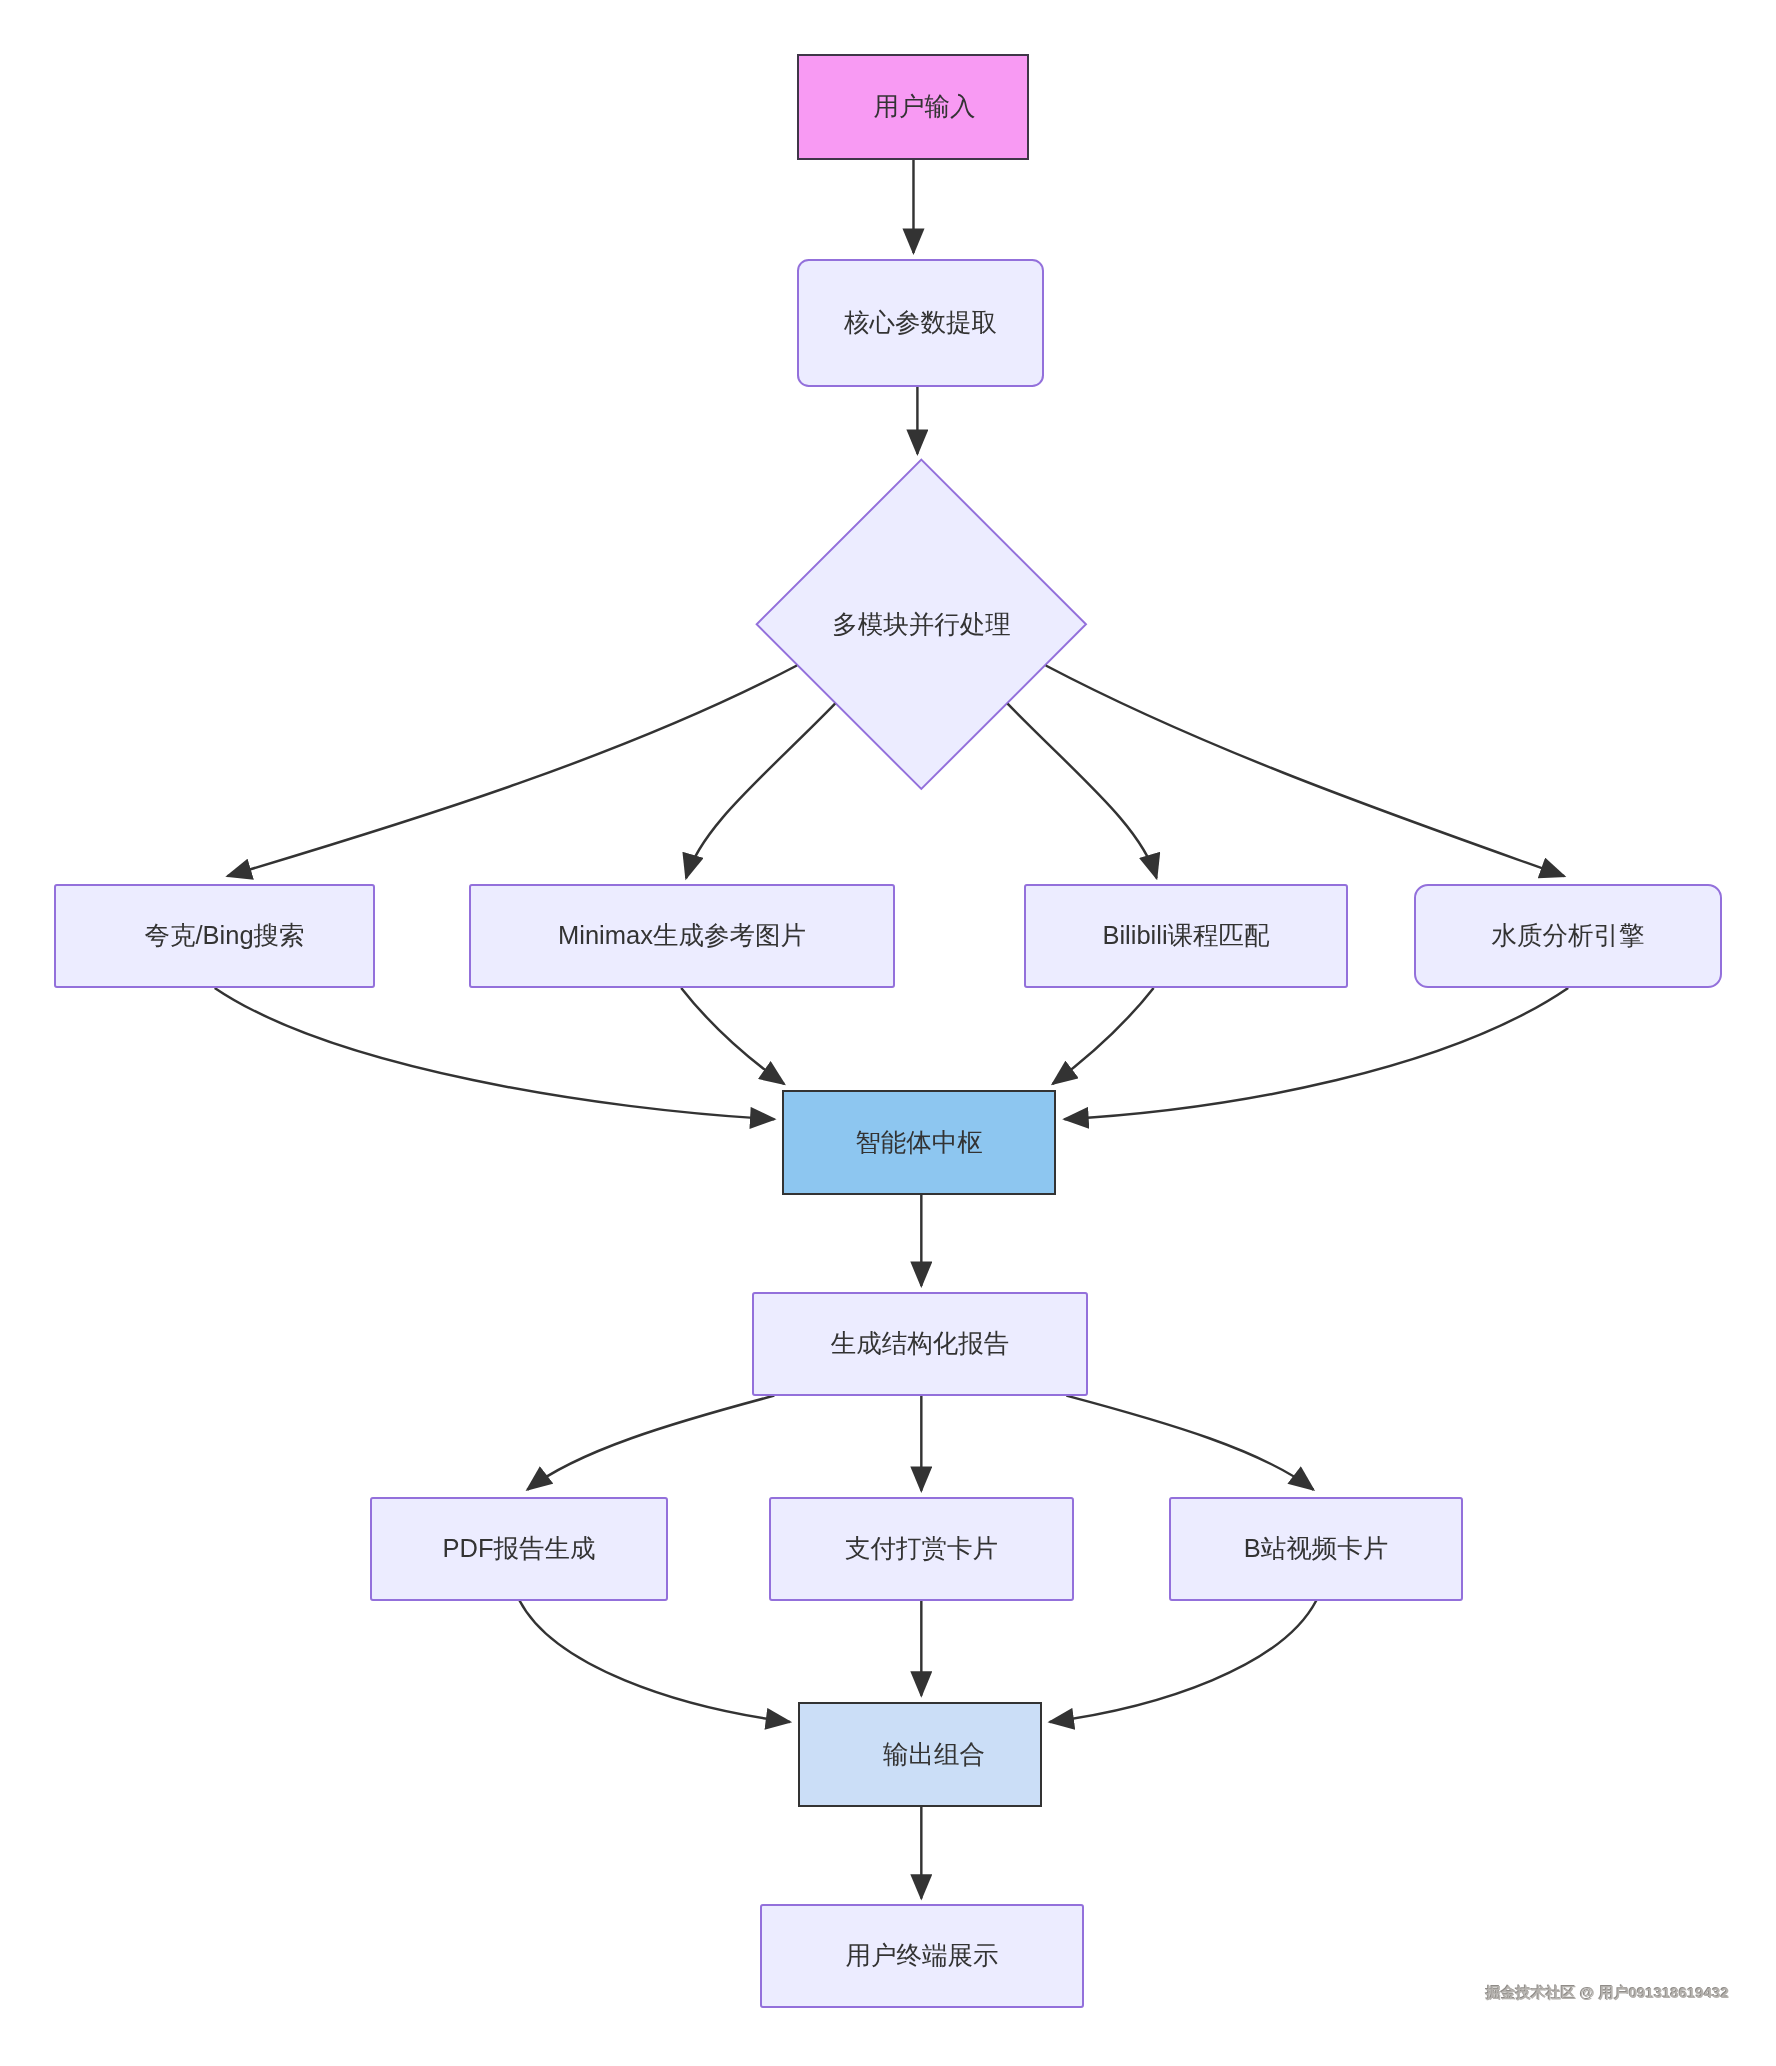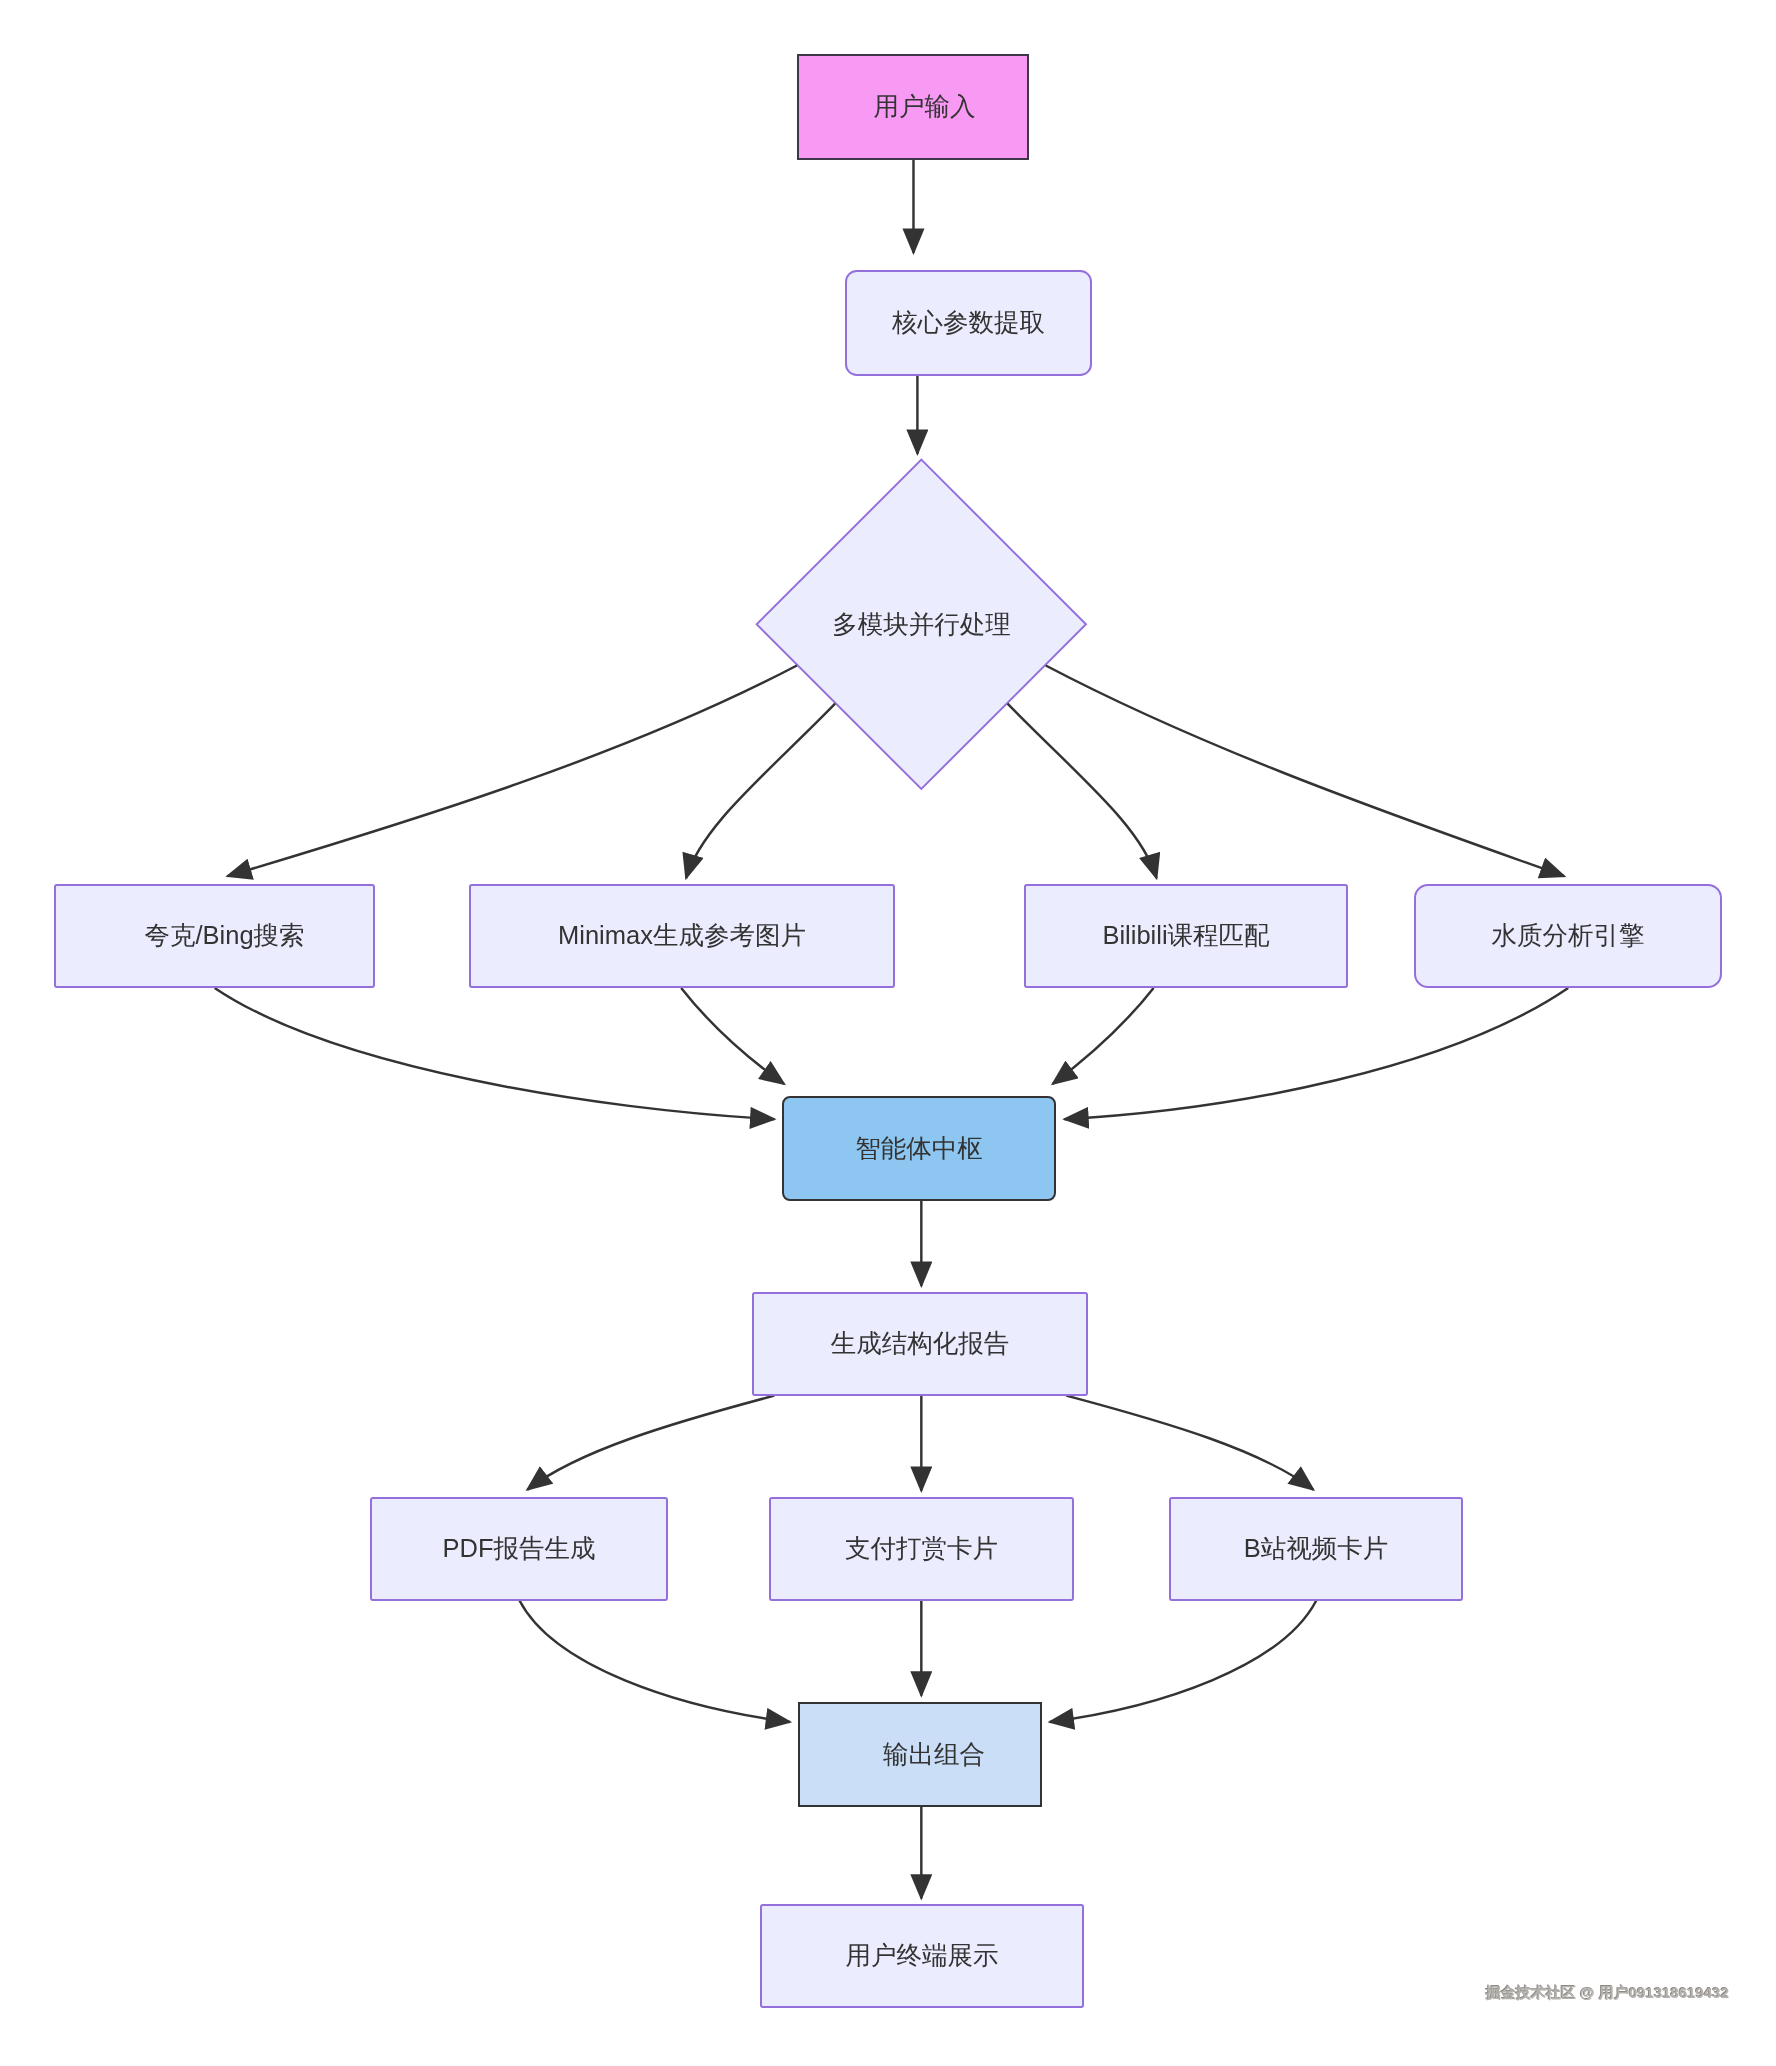--- a/index.html
+++ b/index.html
@@ -35,22 +35,21 @@
   }
   .rounded { border-radius: 11.8px; }
   .pink {
     background: #f89af3;
     border: 2px solid #3f3648;
     border-radius: 0;
   }
   .blue {
     background: #8dc6f0;
     border: 2px solid #333333;
-    border-radius: 8px;
-    margin-top: 6px;
+    border-radius: 0;
   }
   .lightblue {
     background: #cbdef7;
     border: 2px solid #333333;
     border-radius: 0;
     padding-left: 28px;
   }
   .diamond-label {
     position: absolute;
     background: transparent;
@@ -99,21 +98,21 @@
       <path marker-end="url(#ah)" d="M 1088 1424 C 1193 1452, 1288 1480, 1340 1520"></path>
       <path marker-end="url(#ah)" d="M 530 1633 C 565 1700, 690 1742, 806 1757"></path>
       <path marker-end="url(#ah)" d="M 940 1633 L 940 1730"></path>
       <path marker-end="url(#ah)" d="M 1343 1633 C 1308 1700, 1185 1742, 1071 1757"></path>
       <path marker-end="url(#ah)" d="M 940 1843 L 940 1937"></path>
     </g>
   </svg>
 
   <div class="node pink" style="left:797px; top:54px; width:232px; height:106px;padding-left:23px;">用户输入</div>
 
-  <div class="node lav rounded" style="left:797px; top:270px; width:247px; height:106px;margin-left:48px;">核心参数提取</div>
+  <div class="node lav rounded" style="left:797px; top:259px; width:247px; height:128px;">核心参数提取</div>
 
   <div class="node diamond-label" style="left:794px; top:598px; width:255px; height:53px;">多模块并行处理</div>
 
   <div class="node lav" style="left:54px; top:884px; width:321px; height:104px;padding-left:20px;">夸克/Bing搜索</div>
 
   <div class="node lav" style="left:469px; top:884px; width:426px; height:104px;">Minimax生成参考图片</div>
 
   <div class="node lav" style="left:1024px; top:884px; width:324px; height:104px;">Bilibili课程匹配</div>
 
   <div class="node lav" style="left:1414px; top:884px; width:308px; height:104px;border-radius:14px;">水质分析引擎</div>

